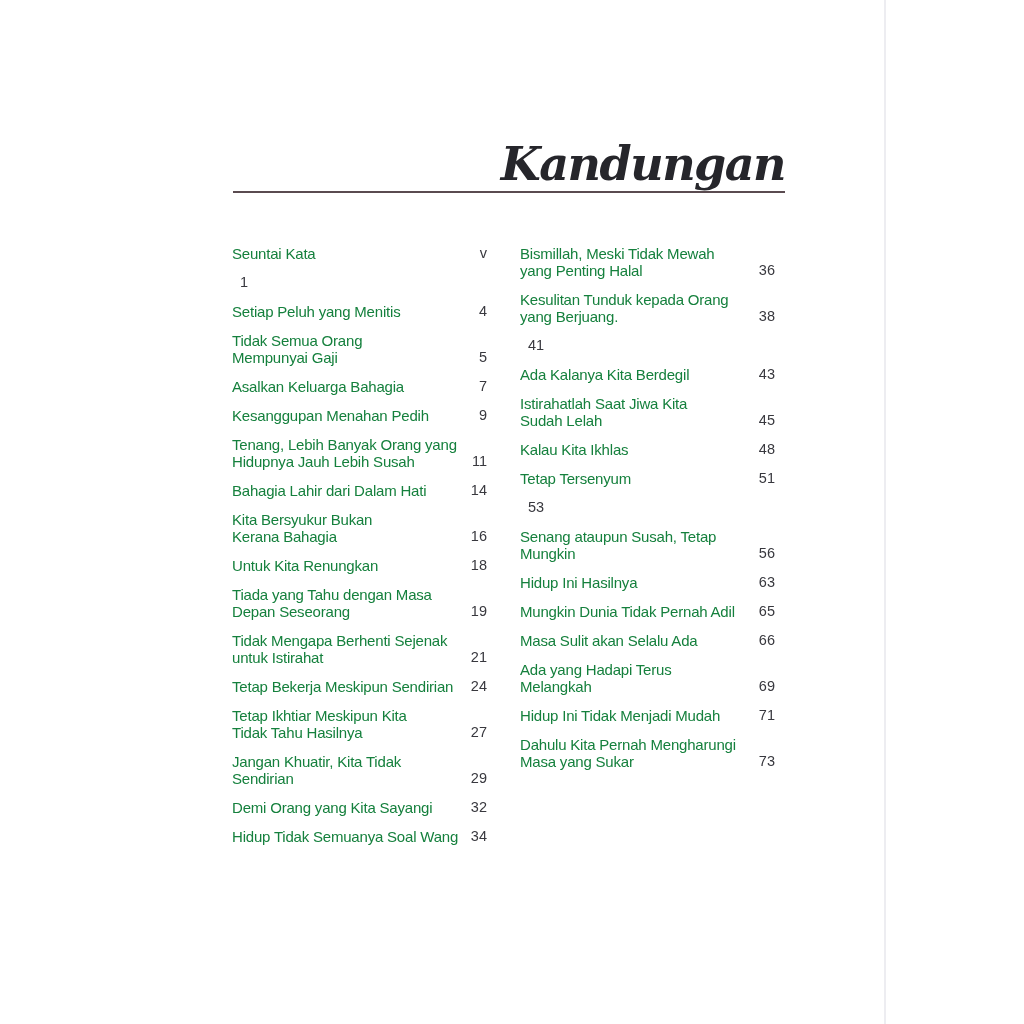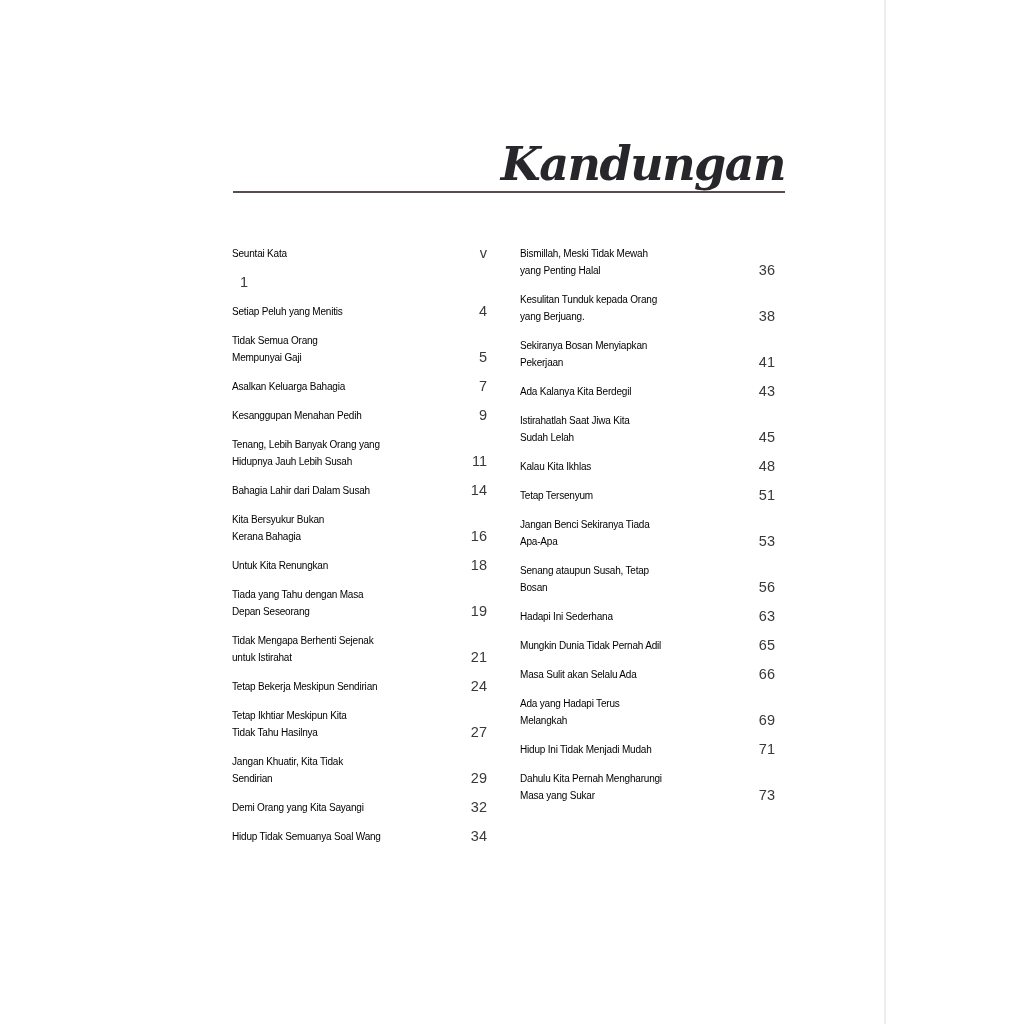--- a/index.html
+++ b/index.html
@@ -60,23 +60,23 @@
     width: 255px;
     flex: 0 0 255px;
   }
   .toc-entry {
     display: flex;
     justify-content: space-between;
     align-items: flex-end;
     margin-bottom: 12px;
   }
   .toc-entry-title {
-    font-size: 10px;
+    font-size: 15px;
     line-height: 17px;
-    color: #000000;
+    color: #15803d;
     letter-spacing: -0.2px;
     white-space: nowrap;
   }
   .toc-entry-page {
     font-size: 14.5px;
     line-height: 17px;
     color: #38383e;
     margin-left: 8px;
     text-align: right;
   }
@@ -129,21 +129,21 @@
         </div>
         <div class="toc-entry">
           <div class="toc-entry-title">
             <div>Tenang, Lebih Banyak Orang yang</div>
             <div>Hidupnya Jauh Lebih Susah</div>
           </div>
           <div class="toc-entry-page">11</div>
         </div>
         <div class="toc-entry">
           <div class="toc-entry-title">
-            <div>Bahagia Lahir dari Dalam Susah</div>
+            <div>Bahagia Lahir dari Dalam Hati</div>
           </div>
           <div class="toc-entry-page">14</div>
         </div>
         <div class="toc-entry">
           <div class="toc-entry-title">
             <div>Kita Bersyukur Bukan</div>
             <div>Kerana Bahagia</div>
           </div>
           <div class="toc-entry-page">16</div>
         </div>
@@ -209,24 +209,20 @@
           <div class="toc-entry-page">36</div>
         </div>
         <div class="toc-entry">
           <div class="toc-entry-title">
             <div>Kesulitan Tunduk kepada Orang</div>
             <div>yang Berjuang.</div>
           </div>
           <div class="toc-entry-page">38</div>
         </div>
         <div class="toc-entry">
-          <div class="toc-entry-title">
-            <div>Sekiranya Bosan Menyiapkan</div>
-            <div>Pekerjaan</div>
-          </div>
           <div class="toc-entry-page">41</div>
         </div>
         <div class="toc-entry">
           <div class="toc-entry-title">
             <div>Ada Kalanya Kita Berdegil</div>
           </div>
           <div class="toc-entry-page">43</div>
         </div>
         <div class="toc-entry">
           <div class="toc-entry-title">
@@ -241,36 +237,32 @@
           </div>
           <div class="toc-entry-page">48</div>
         </div>
         <div class="toc-entry">
           <div class="toc-entry-title">
             <div>Tetap Tersenyum</div>
           </div>
           <div class="toc-entry-page">51</div>
         </div>
         <div class="toc-entry">
-          <div class="toc-entry-title">
-            <div>Jangan Benci Sekiranya Tiada</div>
-            <div>Apa-Apa</div>
-          </div>
           <div class="toc-entry-page">53</div>
         </div>
         <div class="toc-entry">
           <div class="toc-entry-title">
             <div>Senang ataupun Susah, Tetap</div>
-            <div>Bosan</div>
+            <div>Mungkin</div>
           </div>
           <div class="toc-entry-page">56</div>
         </div>
         <div class="toc-entry">
           <div class="toc-entry-title">
-            <div>Hadapi Ini Sederhana</div>
+            <div>Hidup Ini Hasilnya</div>
           </div>
           <div class="toc-entry-page">63</div>
         </div>
         <div class="toc-entry">
           <div class="toc-entry-title">
             <div>Mungkin Dunia Tidak Pernah Adil</div>
           </div>
           <div class="toc-entry-page">65</div>
         </div>
         <div class="toc-entry">

